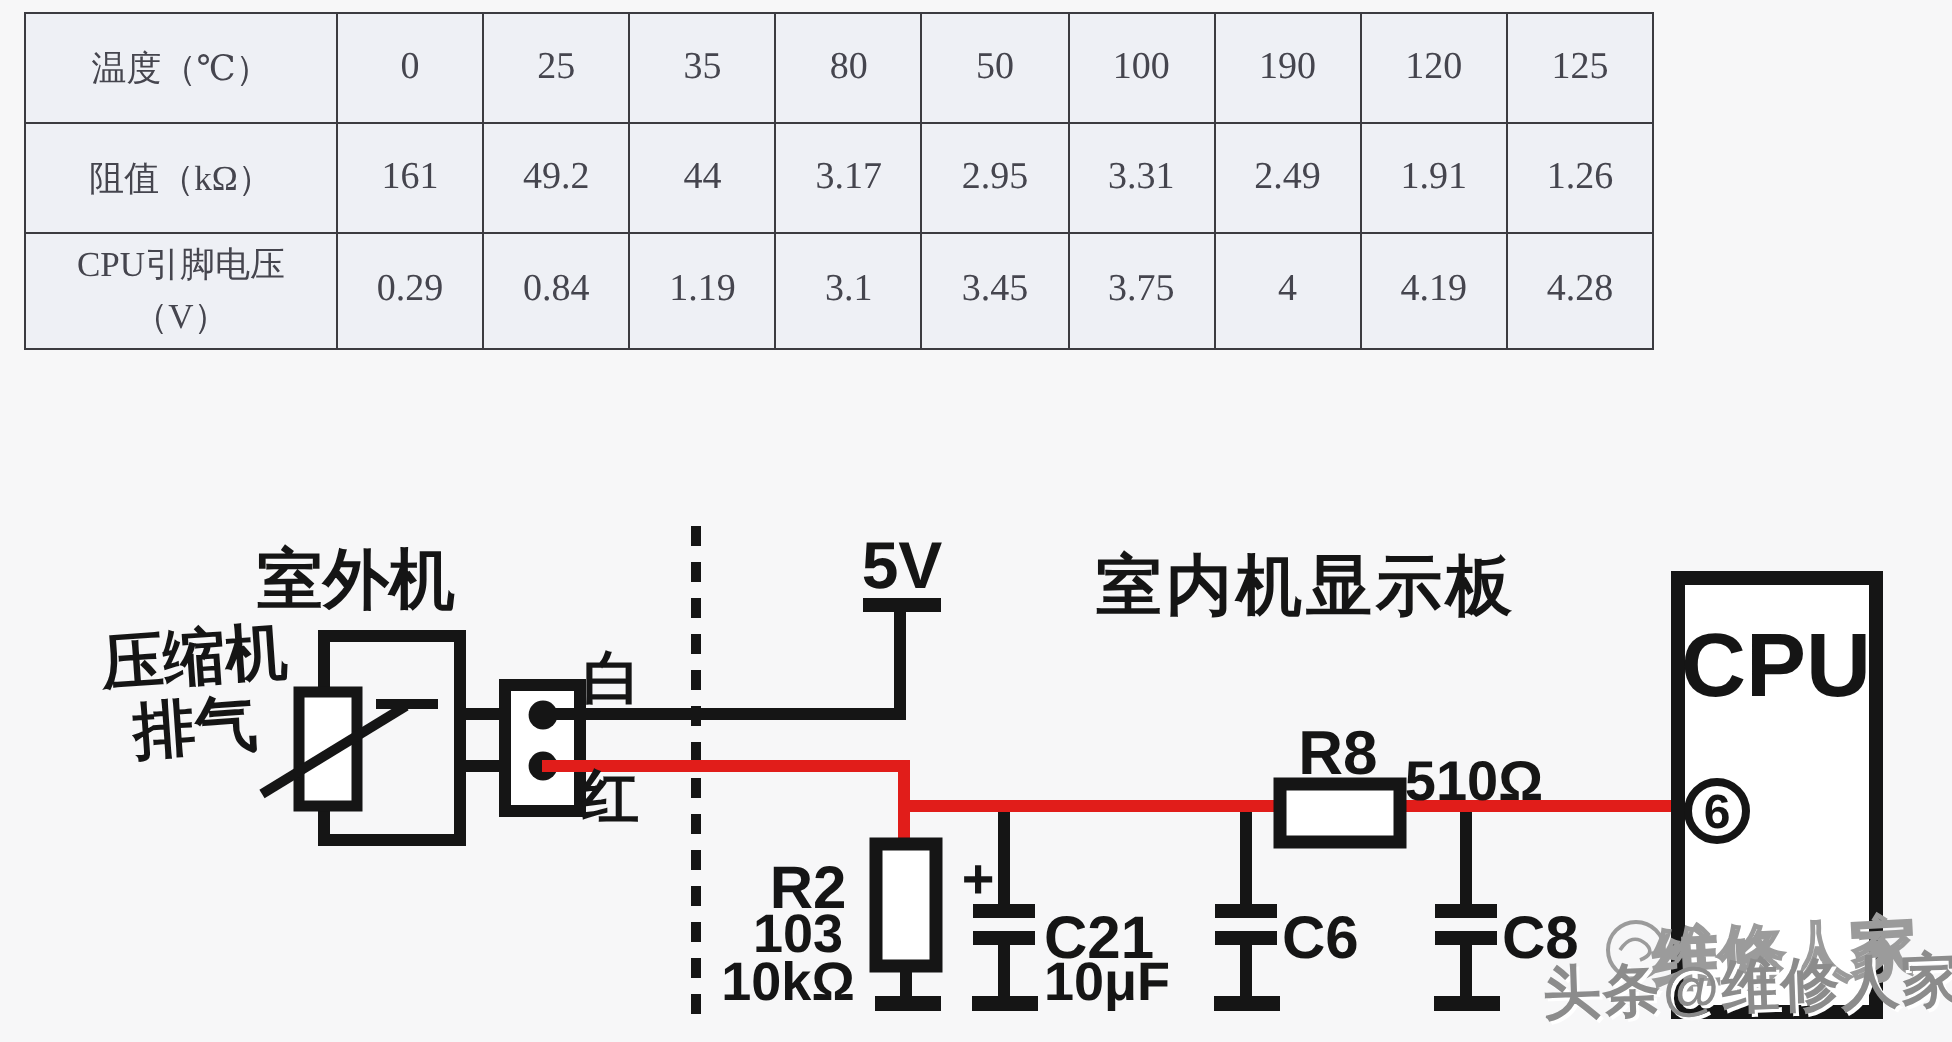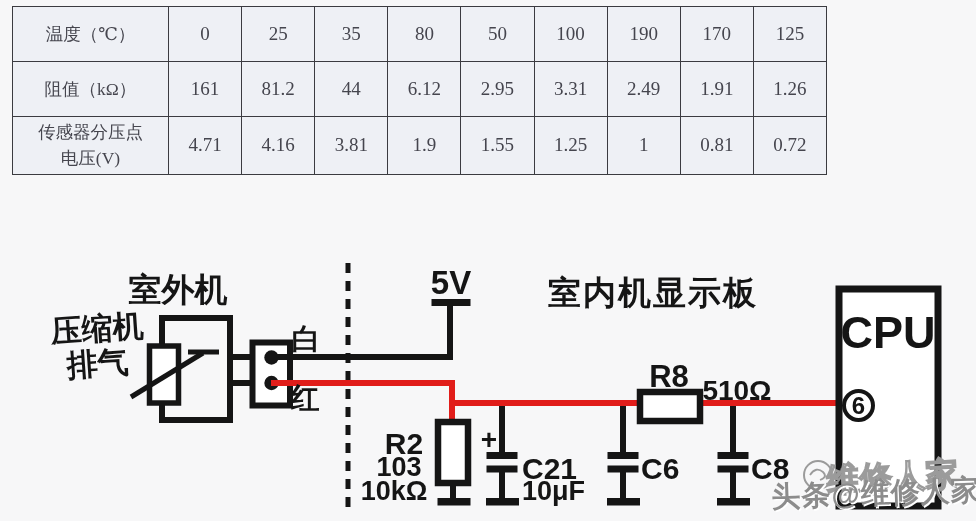--- a/index.html
+++ b/index.html
@@ -41,51 +41,51 @@
       <th>
           <span class="hl">温度（℃）</span>
         </th>
       <td>0</td>
       <td>25</td>
       <td>35</td>
       <td>80</td>
       <td>50</td>
       <td>100</td>
       <td>190</td>
-      <td>170</td>
+      <td>120</td>
       <td>125</td>
     </tr>
     <tr>
       <th>
           <span class="hl">阻值（kΩ）</span>
         </th>
       <td>161</td>
-      <td>81.2</td>
+      <td>49.2</td>
       <td>44</td>
-      <td>6.12</td>
+      <td>3.17</td>
       <td>2.95</td>
       <td>3.31</td>
       <td>2.49</td>
       <td>1.91</td>
       <td>1.26</td>
     </tr>
     <tr>
       <th>
-        <span class="hl">传感器分压点</span>
-        <span class="hl">电压(V)</span>
+        <span class="hl">CPU引脚电压</span>
+        <span class="hl">（V）</span>
       </th>
-      <td>4.71</td>
-      <td>4.16</td>
-      <td>3.81</td>
-      <td>1.9</td>
-      <td>1.55</td>
-      <td>1.25</td>
-      <td>1</td>
-      <td>0.81</td>
-      <td>0.72</td>
+      <td>0.29</td>
+      <td>0.84</td>
+      <td>1.19</td>
+      <td>3.1</td>
+      <td>3.45</td>
+      <td>3.75</td>
+      <td>4</td>
+      <td>4.19</td>
+      <td>4.28</td>
     </tr>
   </tbody>
 </table>
 
 <svg class="circuit" viewBox="0 0 976 521">
 
   <line x1="348" y1="263" x2="348" y2="514" stroke="#151515" stroke-width="5" stroke-dasharray="10 8"></line>
 
   <rect x="162" y="318" width="68" height="102" fill="none" stroke="#151515" stroke-width="6"></rect>
 

